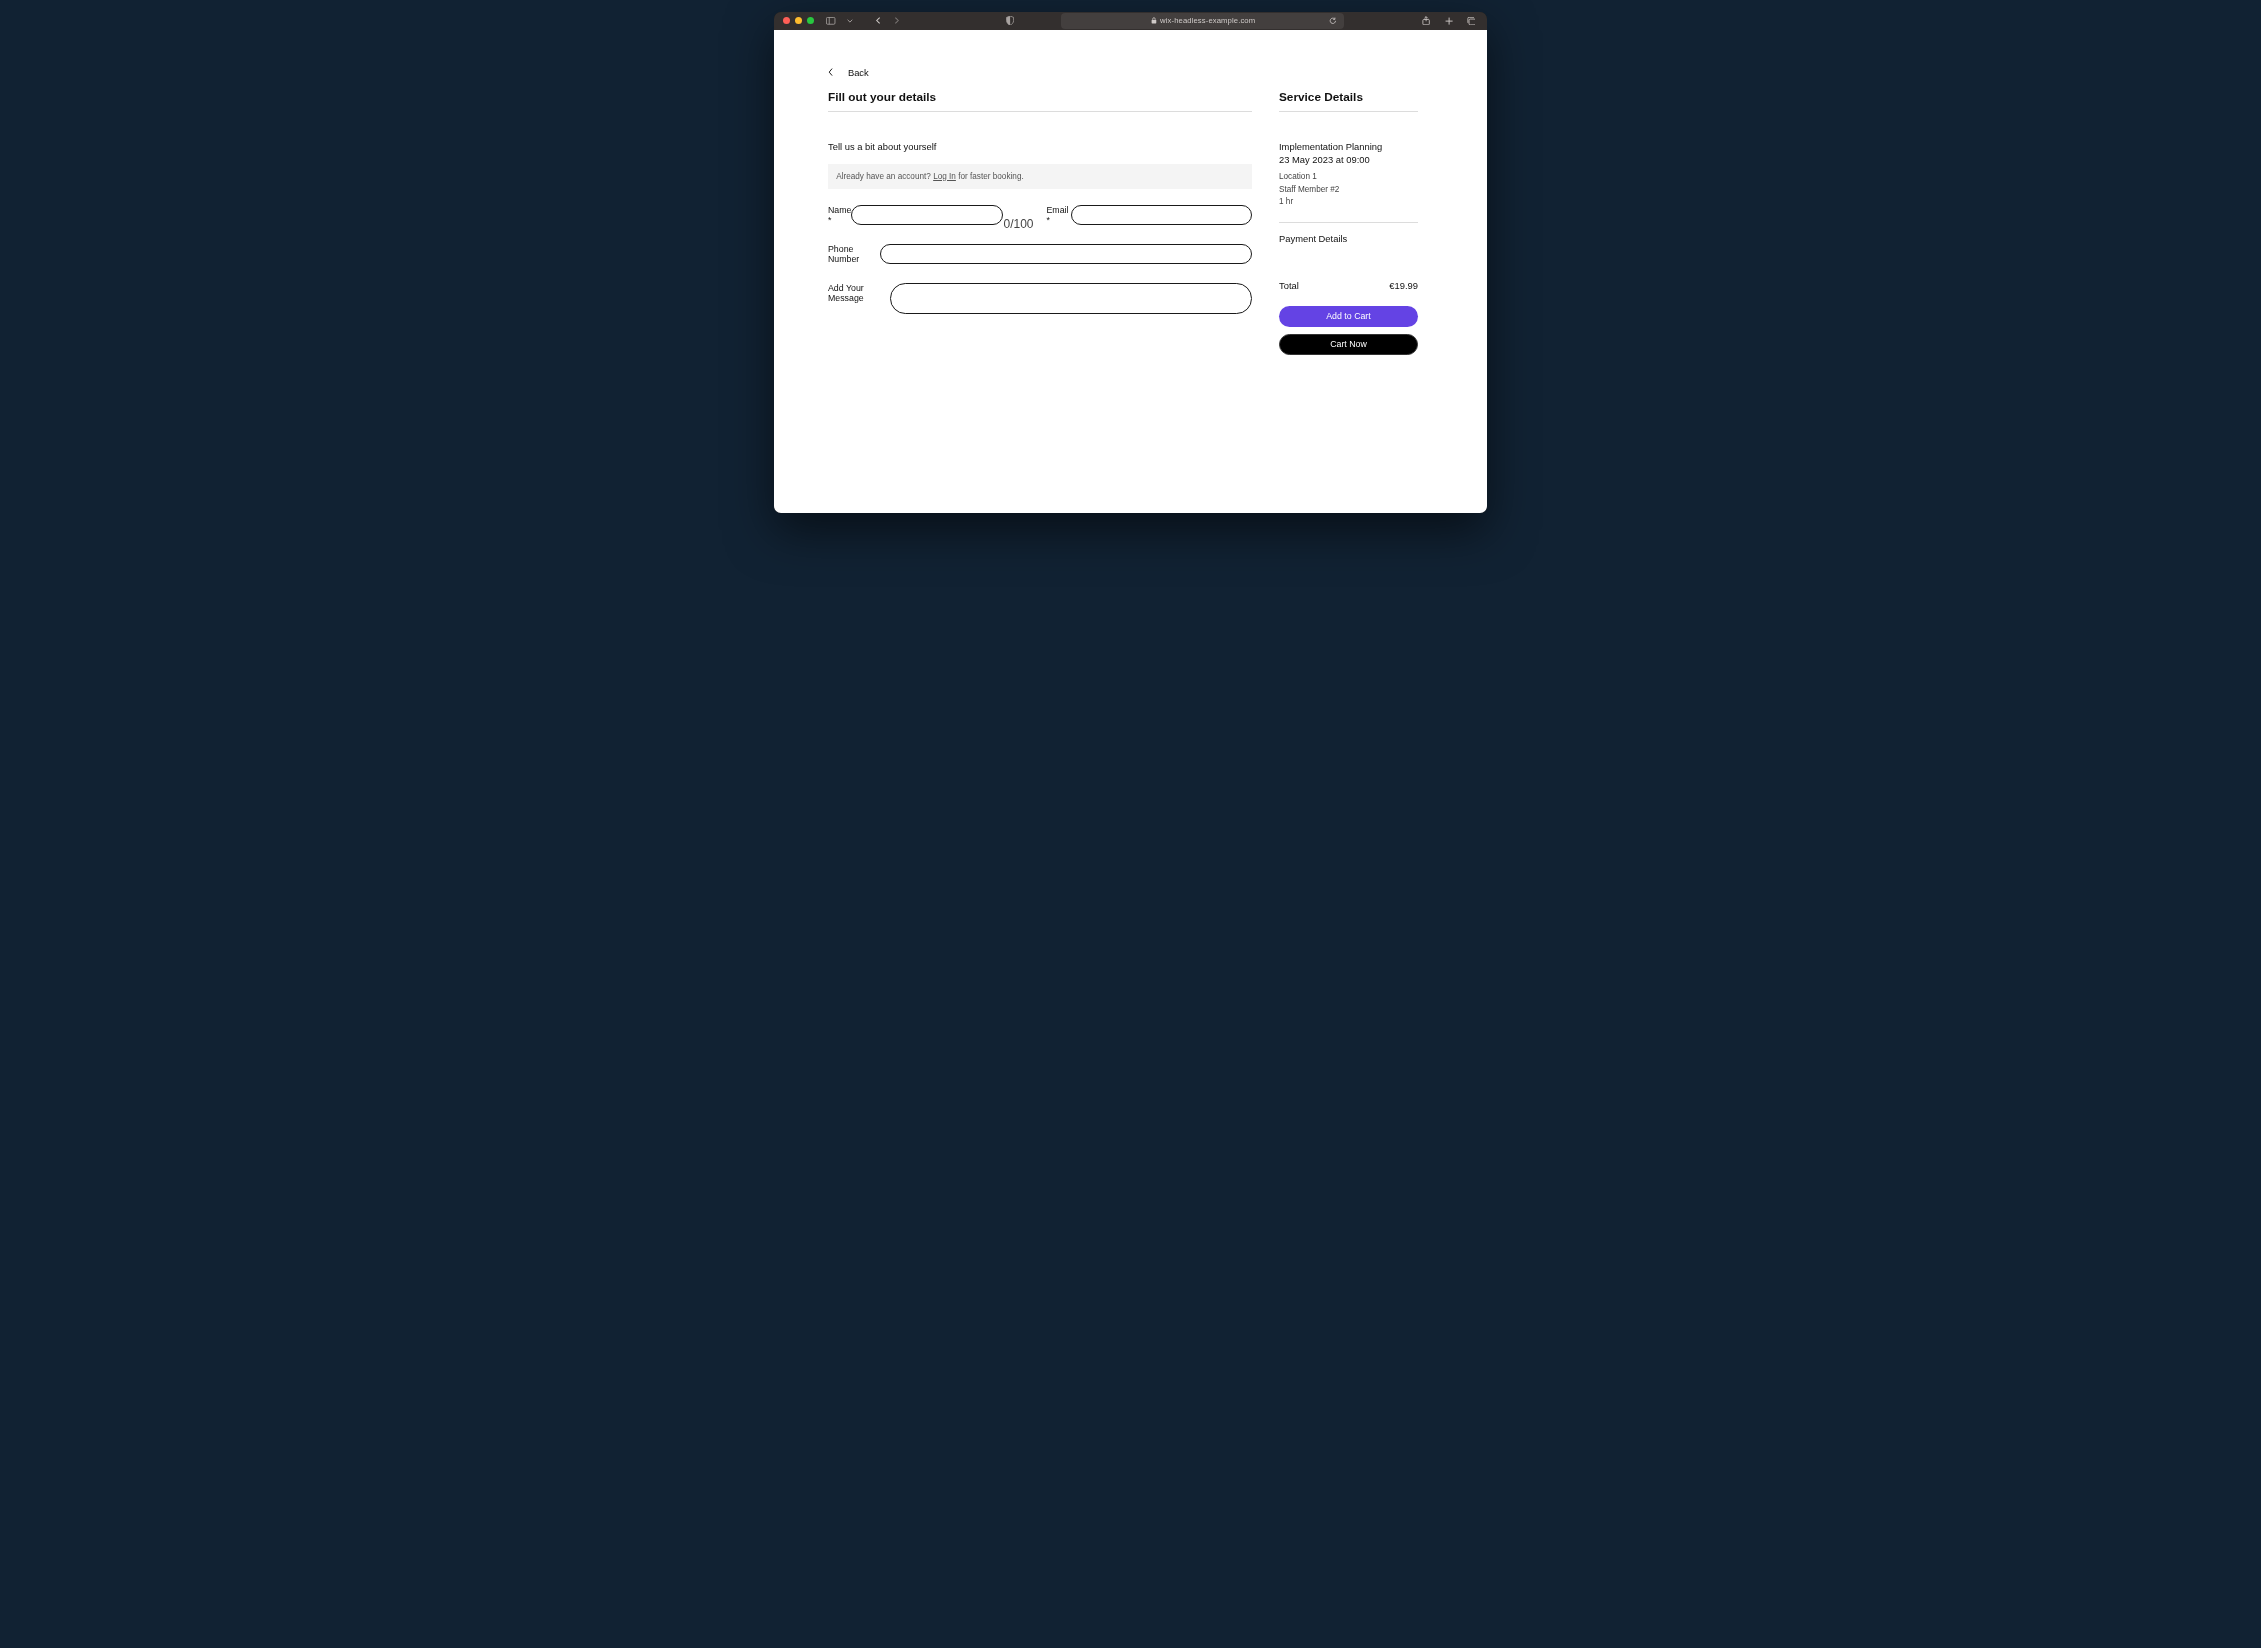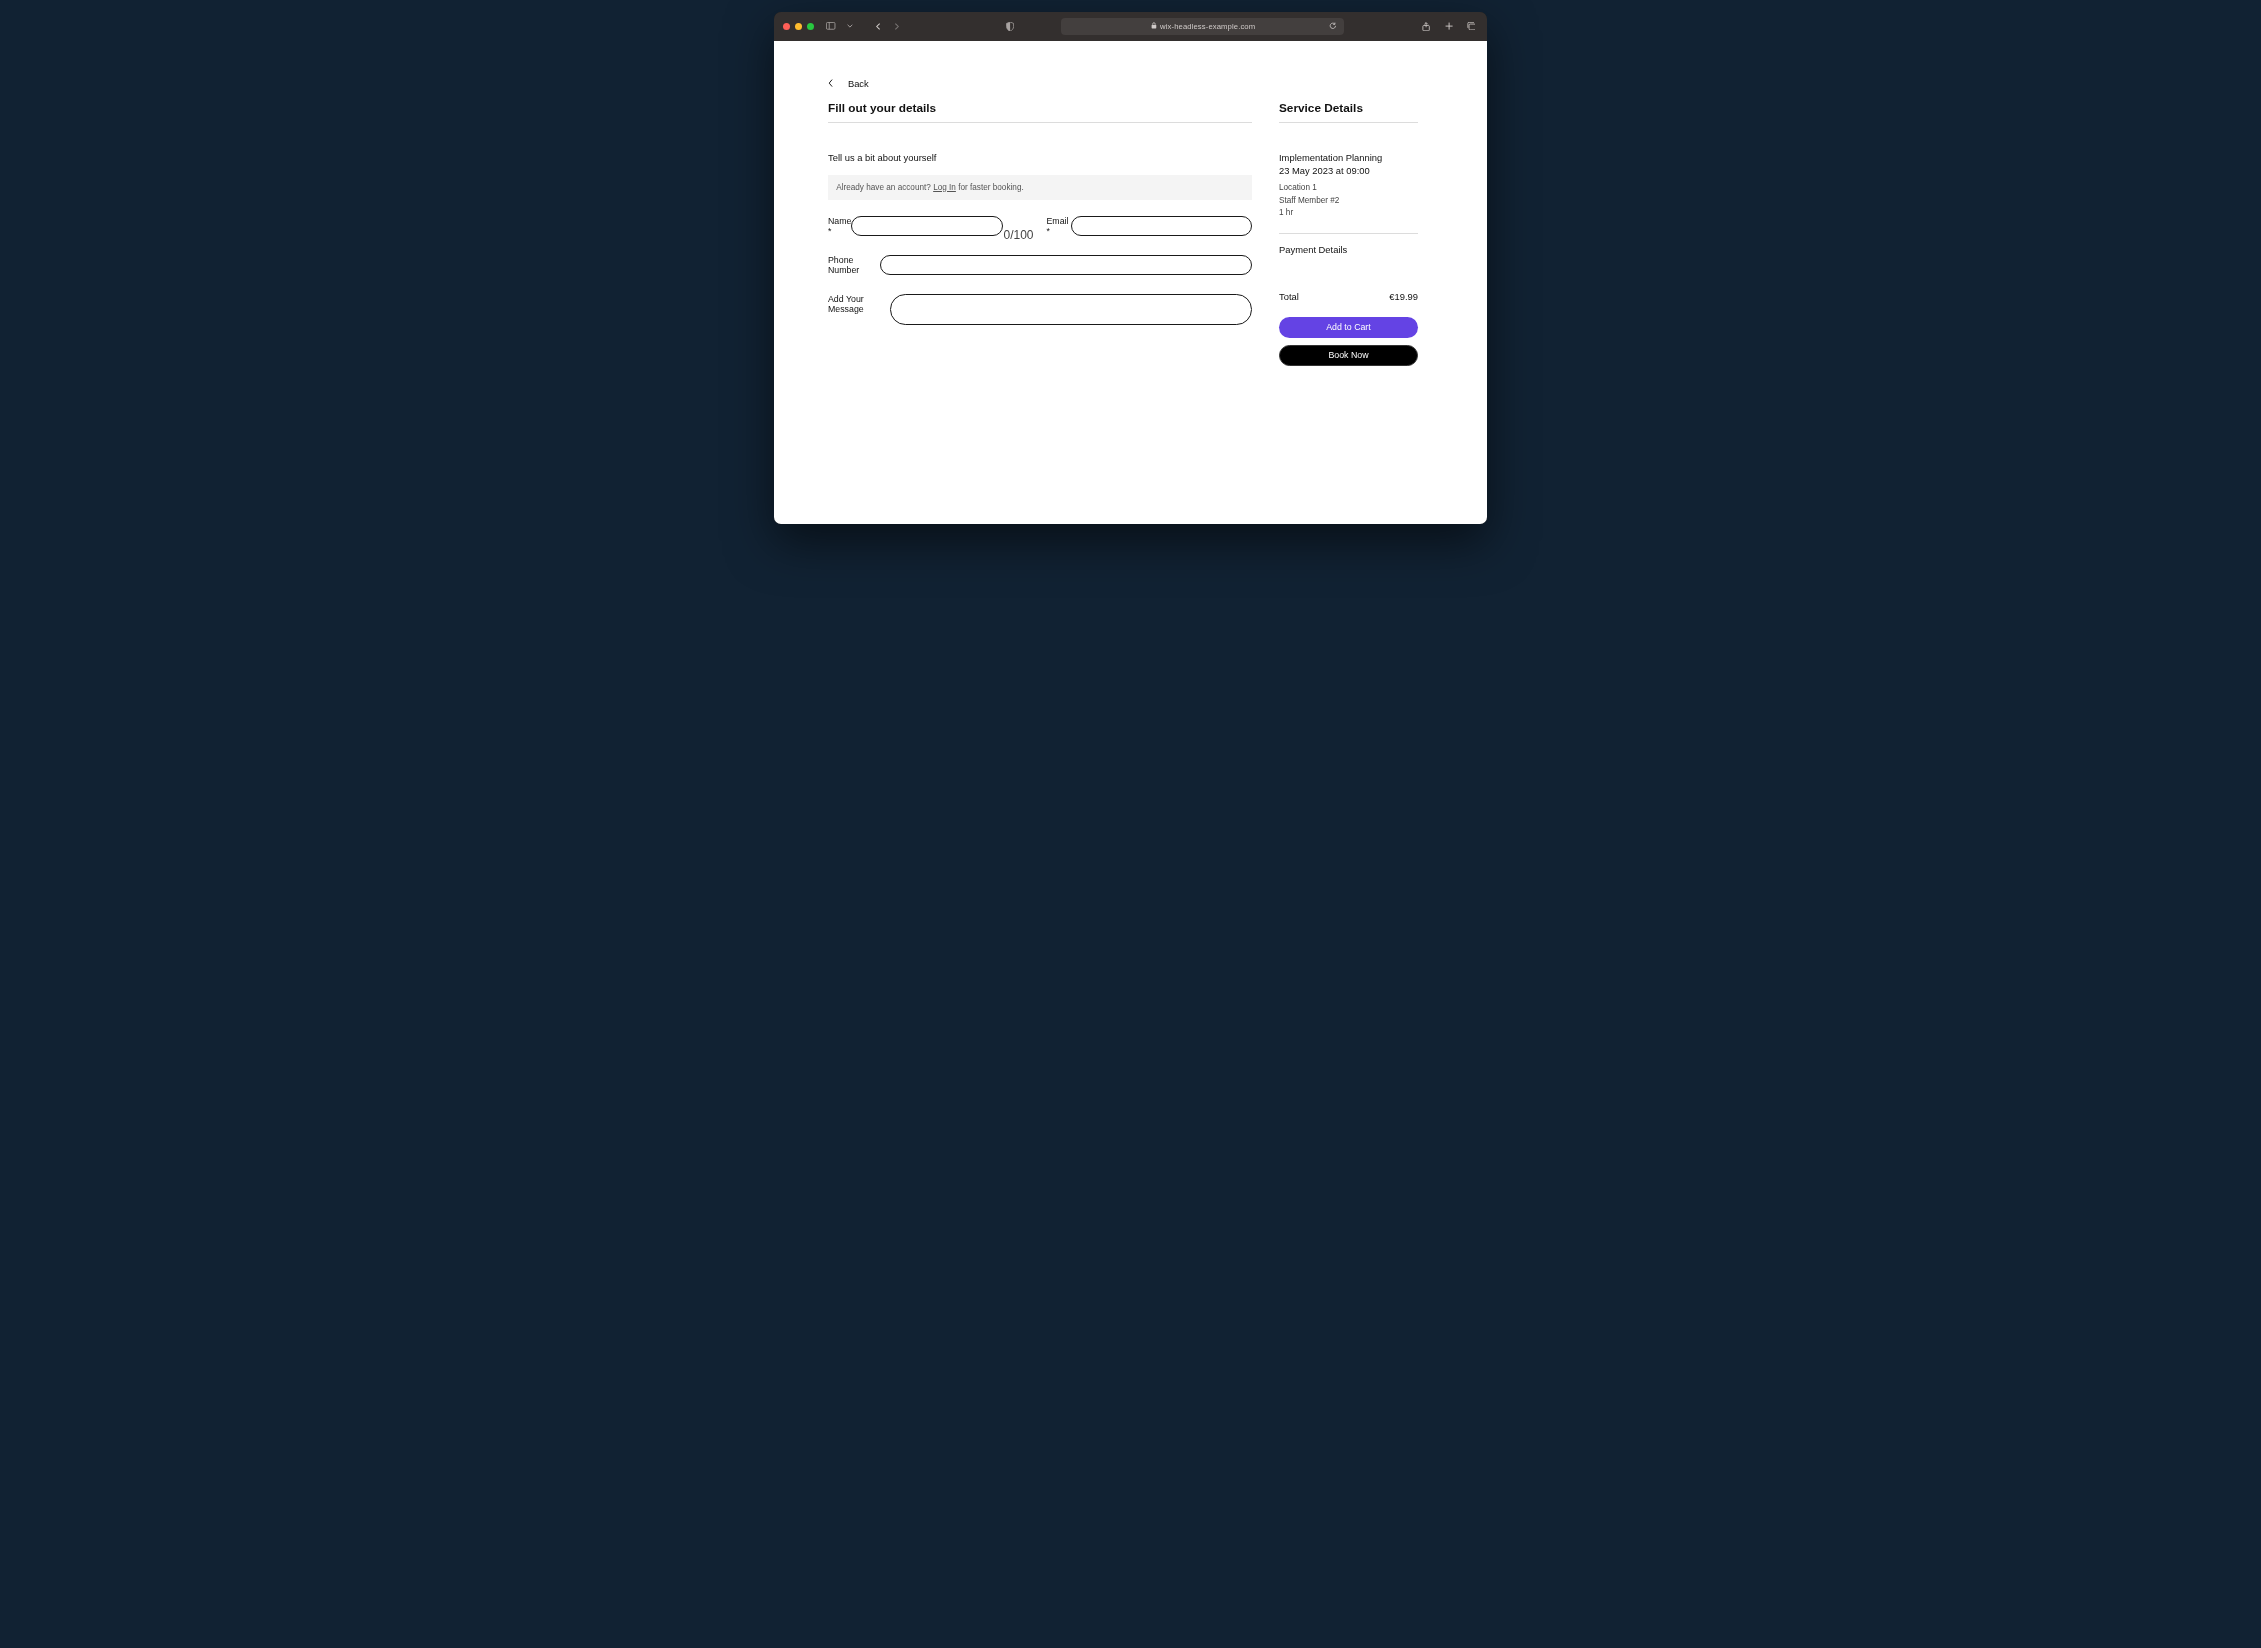--- a/index.html
+++ b/index.html
@@ -13,21 +13,21 @@
   
   .window {
     width: 713px;
     background: #1f1c1b;
     border-radius: 7px;
     overflow: hidden;
     box-shadow: 0 17.7px 47px rgba(0,0,0,.55);
     margin: 11.8px 0;
   }
   .titlebar {
-    height: 29px;
+    height: 18px;
     background: #332f2e;
     display: flex; align-items: center;
     padding: 0 9.4px;
     gap: 5.9px;
     color: #b9b4b2;
     font-size: 7.7px;
   }
   .traffic { display:flex; gap:4.7px; margin-right:4.7px; }
   .tl { width:7px; height:7px; border-radius:50%; }
   .tl.red{background:#ff5f57;} .tl.yel{background:#febc2e;} .tl.grn{background:#28c840;}
@@ -268,19 +268,19 @@
 
         <hr class="side-divider">
 
         <div class="pay-head">Payment Details</div>
         <div class="total-row">
           <span>Total</span>
           <span>€19.99</span>
         </div>
 
         <button class="btn primary">Add to Cart</button>
-        <button class="btn dark">Book Now</button>
+        <button class="btn dark">Cart Now</button>
       </div>
 
     </div>
   </div>
 </div>
 
 
 </body></html>

